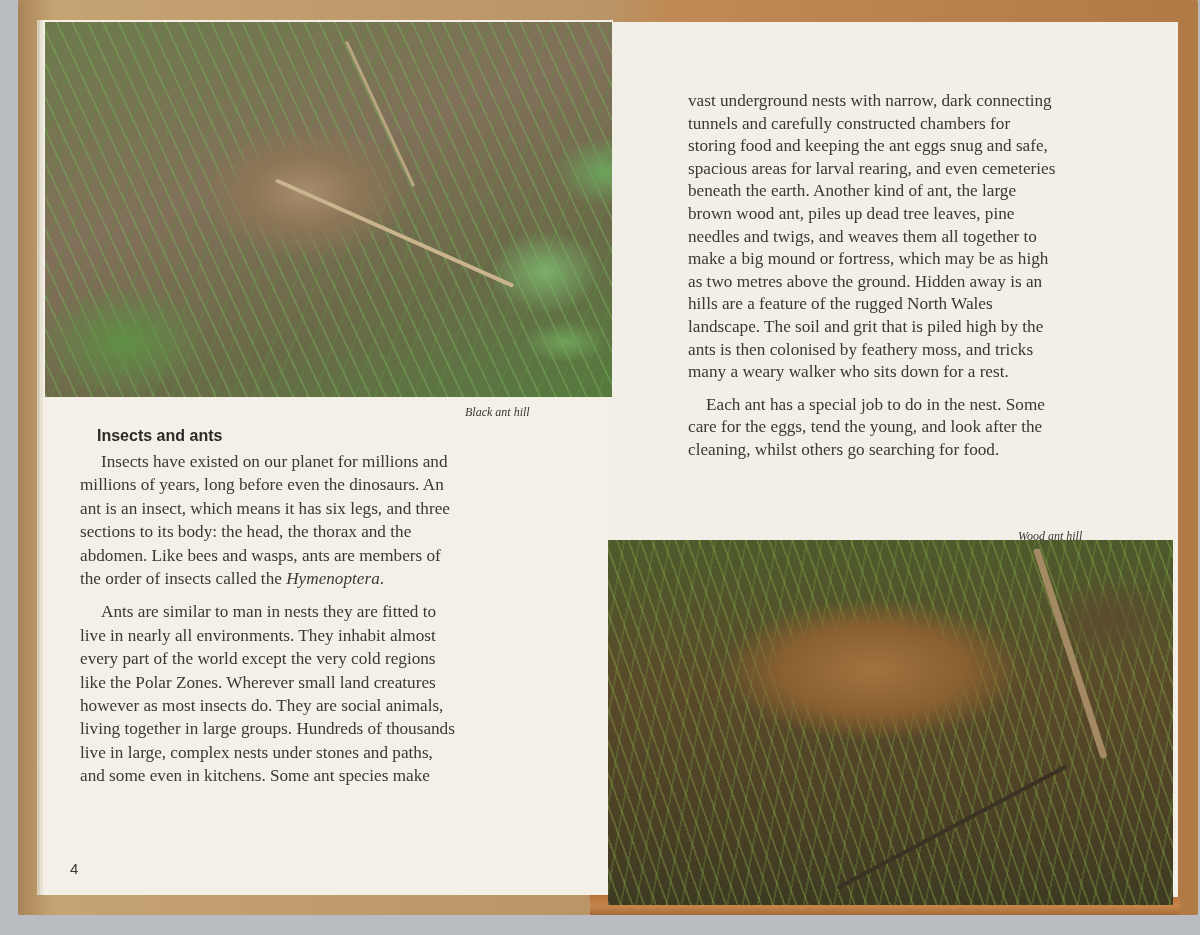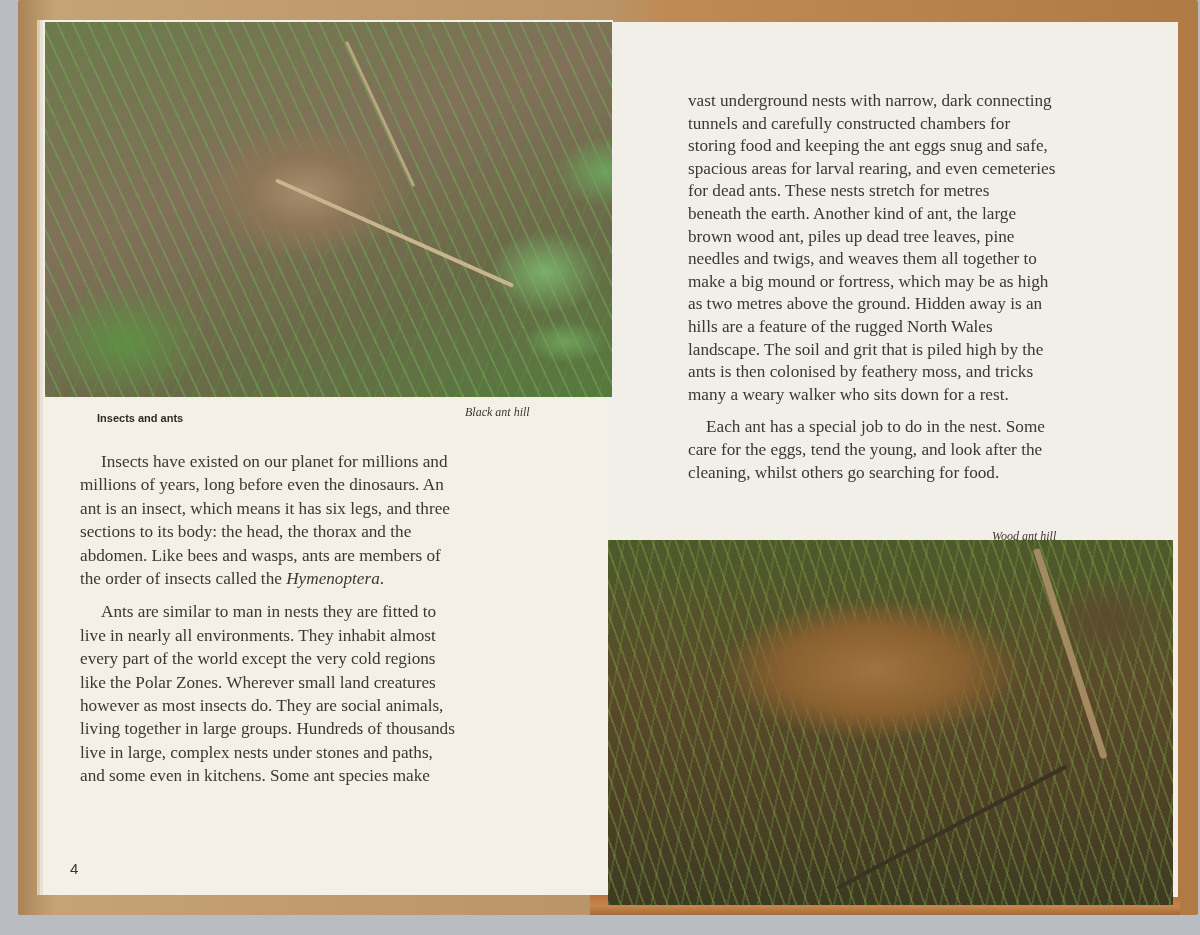--- a/index.html
+++ b/index.html
@@ -51,23 +51,23 @@
       repeating-linear-gradient(100deg, rgba(110,150,60,0.3) 0 2px, transparent 2px 15px),
       linear-gradient(180deg,#4d5a2c 0%,#5a4a2a 40%,#4e4226 70%,#3d3a22 100%);
   }
   .twig {
     position:absolute; width:5px; background:#b89a6c; border-radius:3px; transform-origin:top left;
   }
   .caption {
     position:absolute; font-style:italic; font-size:12px; color:#3a3630;
   }
   .heading {
-    position:absolute; left:97px; top:412px;
+    position:absolute; left:97px; top:427px;
     font-family:"Liberation Sans", "DejaVu Sans", sans-serif;
-    font-weight:bold; font-size:11px; color:#2c2a26;
+    font-weight:bold; font-size:16px; color:#2c2a26;
   }
   .text-block {
     position:absolute; font-size:17.2px; line-height:23.4px; color:#3a3833;
   }
   .text-block p { margin:0; white-space:nowrap; }
   .text-block .para-gap { height:10px; }
   .page-number {
     position:absolute; left:70px; top:860px; font-size:15px; color:#3a3833;
     font-family:"Liberation Sans", "DejaVu Sans", sans-serif;
   }
@@ -108,34 +108,33 @@
   <p>and some even in kitchens. Some ant species make</p>
 </div>
 
 <div class="page-number">4</div>
 
 <div class="text-block" style="left:688px;top:90px;line-height:22.6px;">
   <p>vast underground nests with narrow, dark connecting</p>
   <p>tunnels and carefully constructed chambers for</p>
   <p>storing food and keeping the ant eggs snug and safe,</p>
   <p>spacious areas for larval rearing, and even cemeteries</p>
-  <p>for dead ants. These nests stretch for metres</p>
   <p>beneath the earth. Another kind of ant, the large</p>
   <p>brown wood ant, piles up dead tree leaves, pine</p>
   <p>needles and twigs, and weaves them all together to</p>
   <p>make a big mound or fortress, which may be as high</p>
   <p>as two metres above the ground. Hidden away is an</p>
   <p>hills are a feature of the rugged North Wales</p>
   <p>landscape. The soil and grit that is piled high by the</p>
   <p>ants is then colonised by feathery moss, and tricks</p>
   <p>many a weary walker who sits down for a rest.</p>
   <div class="para-gap"></div>
   <p style="padding-left:18px;">Each ant has a special job to do in the nest. Some</p>
   <p>care for the eggs, tend the young, and look after the</p>
   <p>cleaning, whilst others go searching for food.</p>
 </div>
 
-<div class="caption" style="left:992px;top:529px;">Wood ant hill</div>
+<div class="caption" style="left:1018px;top:529px;">Wood ant hill</div>
 
 <div class="photo photo-wood">
   <div class="twig" style="left:425px;top:10px;height:220px;transform:rotate(-18deg);background:#a48a62;width:7px;"></div>
   <div class="twig" style="left:230px;top:350px;height:260px;transform:rotate(-118deg);background:#3a3222;width:4px;"></div>
 </div>
 
 </body></html>

